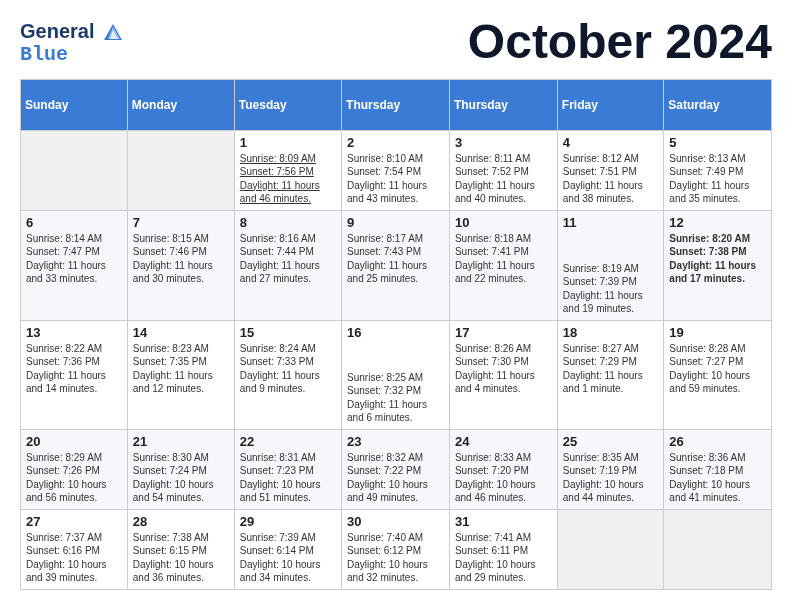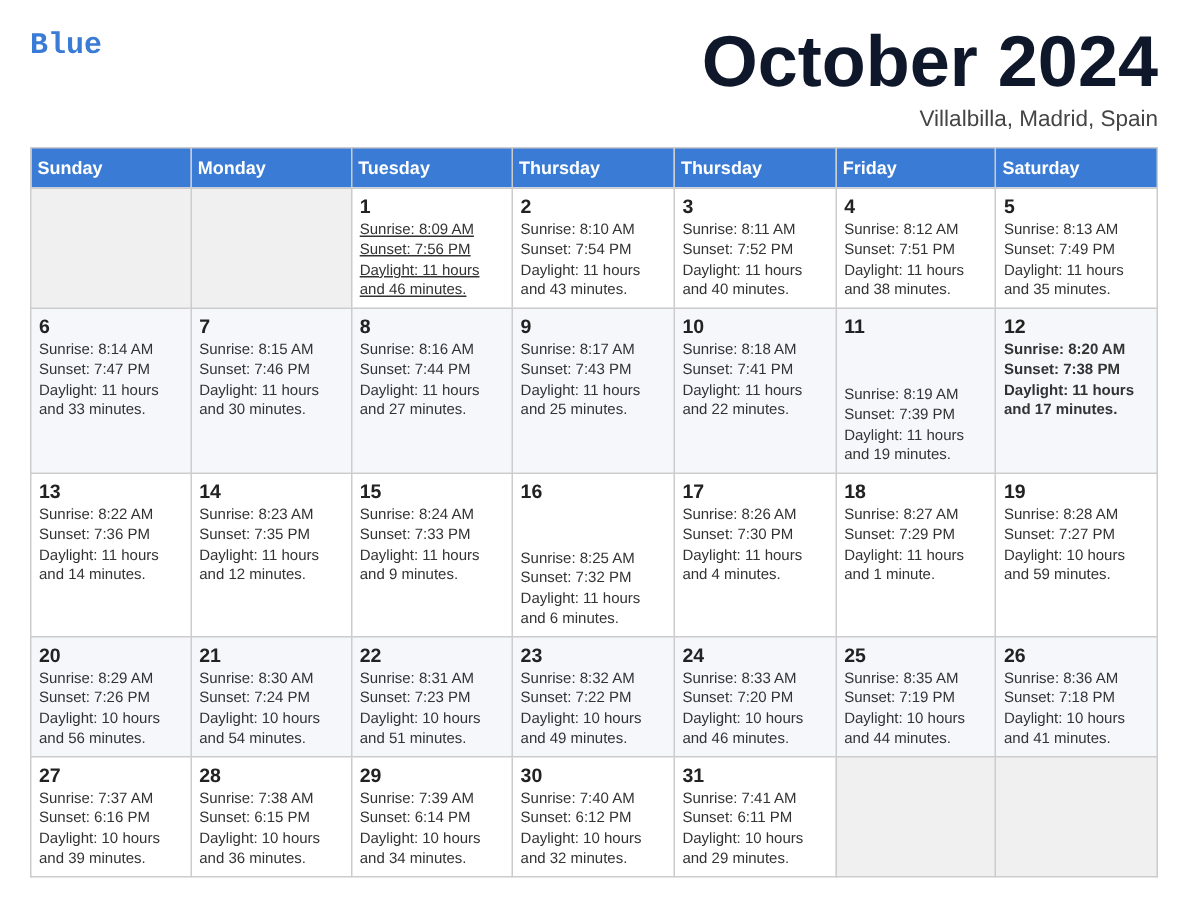--- a/index.html
+++ b/index.html
@@ -41,21 +41,21 @@
     }
     table {
       width: 100%;
       border-collapse: collapse;
       font-size: 10.5px;
     }
     thead tr th {
       background: #3a7bd5;
       color: #fff;
       font-weight: bold;
-      padding: 6px 4px;
+      padding: 18px 4px;
       text-align: left;
       font-size: 12px;
       border: 1px solid #ccc;
     }
     tbody tr td {
       border: 1px solid #ccc;
       vertical-align: top;
       padding: 4px 5px;
       height: 80px;
       width: 113px;
@@ -80,26 +80,32 @@
       background: #f0f0f0 !important;
     }
   </style>
 </head>
 <body>
 
 <div class="page">
   <div class="header-row">
     <div class="logo">
       <div>
+        <div style="font-size:20px;font-weight:bold;color:#1a3a6b;line-height:1.1;">General
+          <svg style="display:inline-block;vertical-align:middle;margin-left:2px;" width="22" height="22" viewBox="0 0 22 22">
+            <polygon points="11,2 20,18 2,18" fill="#3a7bd5"></polygon>
+            <polygon points="11,5 18,17 6,17" fill="#fff" opacity="0.5"></polygon>
+            <polygon points="11,8 16,17 8,17" fill="#fff" opacity="0.7"></polygon>
+          </svg>
+        </div>
         <div style="font-size:20px;font-weight:bold;color:#3a7bd5;line-height:1.1;font-family:Liberation Mono, monospace;">Blue</div>
       </div>
     </div>
     <div class="title-block">
       <div class="month-title">October 2024</div>
-      <div class="location-title">Villalbilla, Madrid, Spain</div>
     </div>
   </div>
 
   <table>
     <thead>
       <tr>
       <th>Sunday</th>
           <th>Monday</th>
           <th>Tuesday</th>
           <th>Thursday</th>

